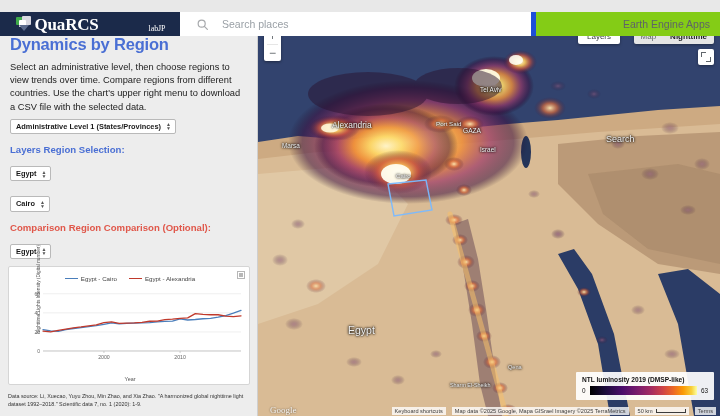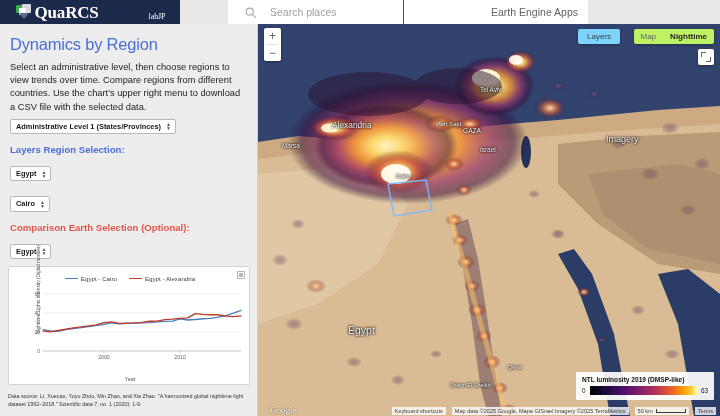--- a/index.html
+++ b/index.html
@@ -6,21 +6,21 @@
   html, body {
     width: 720px; height: 416px;
     font-family: "Liberation Sans", sans-serif;
     overflow: hidden;
     background: #e8e8e8;
   }
   #app { position: relative; width: 720px; height: 416px; }
 
   
   #topbar {
-    position: absolute; top: 0; left: 0; width: 588px; height: 24px;
+    position: absolute; top: 12px; left: 0; width: 720px; height: 24px;
     display: flex; align-items: stretch; z-index: 40;
   }
   .brand {
     width: 180px; background: #1b2a4a; display: flex;
     align-items: center; justify-content: center; gap: 2px;
     position: relative;
   }
   .brand-logo { width: 18px; height: 16px; position: relative; flex: none; }
   .brand-logo .sq1 {
     position: absolute; left: 1px; top: 1px; width: 8px; height: 8px;
@@ -45,41 +45,41 @@
     line-height: 1;
   }
   .brand-sub {
     color: #fff; font-family: "Liberation Serif", serif;
     font-size: 8px; align-self: flex-end; margin-bottom: 3px;
     letter-spacing: -0.1px;
     margin-left: 48px;
   }
   .search-wrap {
     flex: 1; background: #fff; display: flex; align-items: center;
-    padding-left: 16px; border-right: 1px solid #1d4ed8; margin-left: 48px;
+    padding-left: 16px; border-right: 5px solid #1d4ed8;
   }
   .search-icon { width: 13px; height: 13px; flex: none; opacity: .55; }
   .search-text {
     font-size: 10.5px; color: #9aa0a6; margin-left: 13px;
     font-family: "Liberation Sans", sans-serif;
   }
   .ee-apps {
-    width: 184px; background: #ffffff; display: flex; align-items: center;
+    width: 184px; background: #84cc16; display: flex; align-items: center;
     justify-content: flex-end; padding-right: 10px;
     font-size: 10.5px; color: #5f6368;
   }
 
   
   #sidebar {
     position: absolute; top: 24px; left: 0; width: 258px; height: 392px;
     background: #ededed; border-right: 1px solid #cfcfcf;
     padding: 8px 10px 0 10px; overflow: hidden;
   }
   .panel-title {
-    color: #4a6fd4; font-size: 16.5px; font-weight: normal;
+    color: #4a6fd4; font-size: 16.5px; font-weight: bold;
     margin: 3px 0 7px 0; letter-spacing: -0.2px;
   }
   .panel-desc {
     font-size: 9.3px; color: #222; line-height: 1.42; margin-bottom: 1px;
   }
   .sel {
     display: inline-flex; align-items: center; background: #fff;
     border: 1px solid #b9b9b9; border-radius: 2px;
     font-size: 7.4px; font-weight: bold; color: #1a1a1a;
     padding: 2px 4px 2px 5px; margin-bottom: 1px;
@@ -146,27 +146,27 @@
     position: absolute; left: 6px; top: 4px; width: 17px;
     background: #fff; border-radius: 2px;
     box-shadow: 0 1px 3px rgba(0,0,0,.4); z-index: 12;
   }
   .zoom-btn {
     height: 16px; display: flex; align-items: center; justify-content: center;
     font-size: 12px; color: #60666b; line-height: 1; cursor: pointer;
   }
   .zoom-sep { height: 1px; background: #e6e6e6; margin: 0 3px; }
   .layers-btn {
-    position: absolute; right: 100px; top: 5px; background: #7dd3fc;
+    position: absolute; right: 100px; top: 5px; background: #ffffff;
     border-radius: 2px; box-shadow: 0 1px 3px rgba(0,0,0,.35);
     font-size: 8px; color: #3c4043; padding: 3px 9px; z-index: 12;
   }
   .basemap-toggle {
     position: absolute; right: 6px; top: 5px; display: flex;
-    background: #bef264; border-radius: 2px;
+    background: #e5e5e5; border-radius: 2px;
     box-shadow: 0 1px 3px rgba(0,0,0,.35); z-index: 12; overflow: hidden;
   }
   .bm { font-size: 8px; padding: 3px 7px; color: #5f6368; }
   .bm.active { color: #202124; font-weight: bold; }
   .fs-btn {
     position: absolute; right: 6px; top: 25px; width: 16px; height: 16px;
     background: #fff; border-radius: 2px;
     box-shadow: 0 1px 3px rgba(0,0,0,.35); z-index: 12;
   }
   .fs-btn::before, .fs-btn::after {
@@ -269,21 +269,21 @@
     </div>
     <div class="gap-sm"></div>
     <div class="sel">
       <span>Cairo</span>
       <span class="spin">
           <i>▲</i>
           <i>▼</i>
         </span>
     </div>
 
-    <div class="group-label lbl-compare">Comparison Earth Selection (Optional):</div>
+    <div class="group-label lbl-compare">Comparison Region Comparison (Optional):</div>
     <div class="sel">
       <span>Egypt</span>
       <span class="spin">
           <i>▲</i>
           <i>▼</i>
         </span>
     </div>
     <div class="gap-sm"></div>
     <div class="sel">
       <span>Alexandria</span>
@@ -452,21 +452,21 @@
       <path d="M130,160 L168,156 L174,186 L136,192 Z" fill="none" stroke="#79b9ff" stroke-width="1.4" opacity=".95"></path>
     </svg>
 
     <div id="place-labels">
         <div class="plabel" style="left: 74px; top: 96px; font-size: 8.4px;">Alexandria</div>
         <div class="plabel" style="left: 24px; top: 118px; font-size: 6.4px;">Marsa</div>
         <div class="plabel" style="left: 178px; top: 96px; font-size: 6.2px;">Port Said</div>
         <div class="plabel" style="left: 222px; top: 62px; font-size: 6.4px;">Tel Aviv</div>
         <div class="plabel" style="left: 205px; top: 103px; font-size: 6.6px;">GAZA</div>
         <div class="plabel" style="left: 222px; top: 122px; font-size: 6.4px;">Israel</div>
-        <div class="plabel" style="left: 348px; top: 110px; font-size: 9px;">Imagery</div>
+        <div class="plabel" style="left: 348px; top: 110px; font-size: 9px;">Search</div>
         <div class="plabel" style="left: 90px; top: 300px; font-size: 10.5px;">Egypt</div>
         <div class="plabel" style="left: 138px; top: 148px; font-size: 6.2px;">Cairo</div>
         <div class="plabel" style="left: 250px; top: 340px; font-size: 5.6px;">Qena</div>
         <div class="plabel" style="left: 192px; top: 358px; font-size: 5.4px;">Sharm El-Sheikh</div>
       </div>
 
     <div class="zoom-ctl">
       <div class="zoom-btn">+</div>
       <div class="zoom-sep"></div>
       <div class="zoom-btn">−</div>

